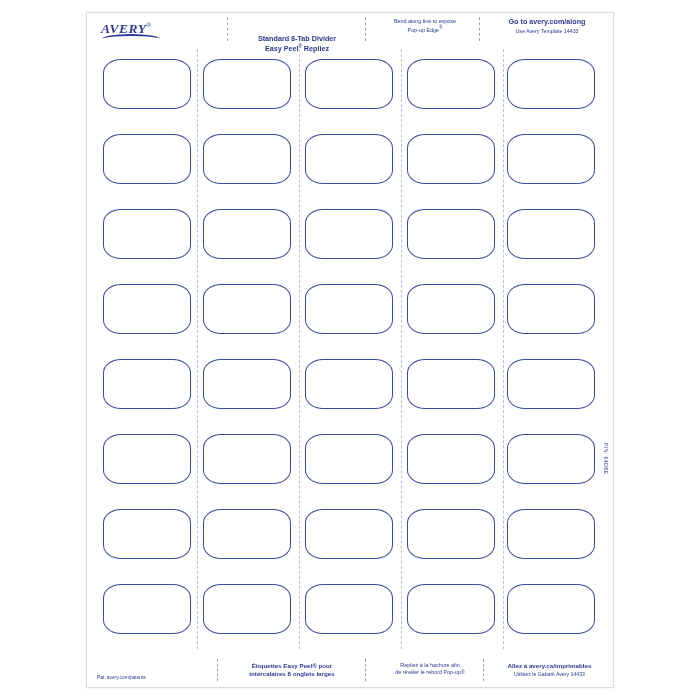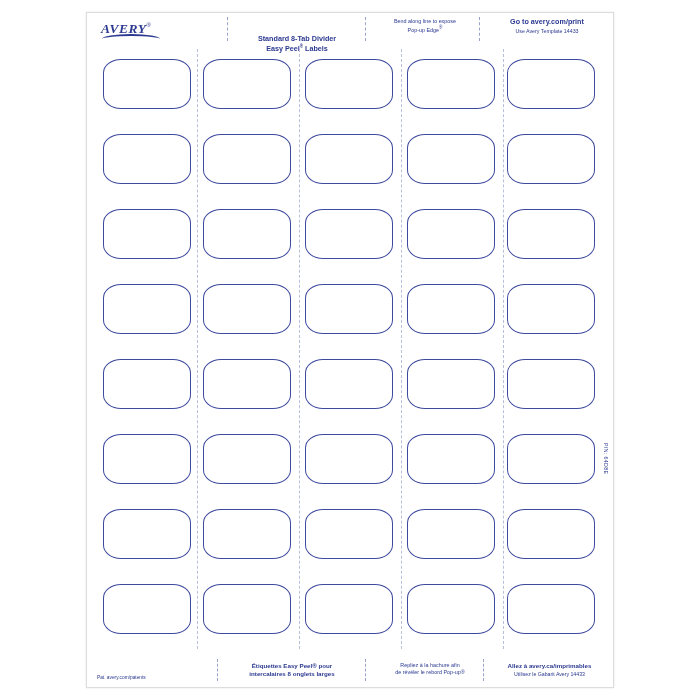--- a/index.html
+++ b/index.html
@@ -176,30 +176,30 @@
         <span class="brand">AVERY</span><span class="reg">®</span>
         <span class="swoosh"></span>
       </div>
 
       <div class="vdash" style="left:140px;"></div>
       <div class="vdash" style="left:278px;"></div>
       <div class="vdash" style="left:392px;"></div>
 
       <div class="hdr-block b1">
         <div>Standard 8-Tab Divider</div>
-        <div><span>Easy Peel</span><span class="sup">®</span><span> Labels</span></div>
+        <div><span>Easy Peel</span><span class="sup">®</span><span> Repliez</span></div>
       </div>
 
       <div class="hdr-block b2">
         <div>Bend along line to expose</div>
         <div><span>Pop-up Edge</span><span class="sup">®</span></div>
       </div>
 
       <div class="hdr-block b3">
-        <div>Go to avery.com/print</div>
+        <div>Go to avery.com/along</div>
         <div class="sub">Use Avery Template 14433</div>
       </div>
     </div>
 
     <div class="perf" style="left:110px;"></div>
     <div class="perf" style="left:212px;"></div>
     <div class="perf" style="left:314px;"></div>
     <div class="perf" style="left:416px;"></div>
 
     <div class="grid">

